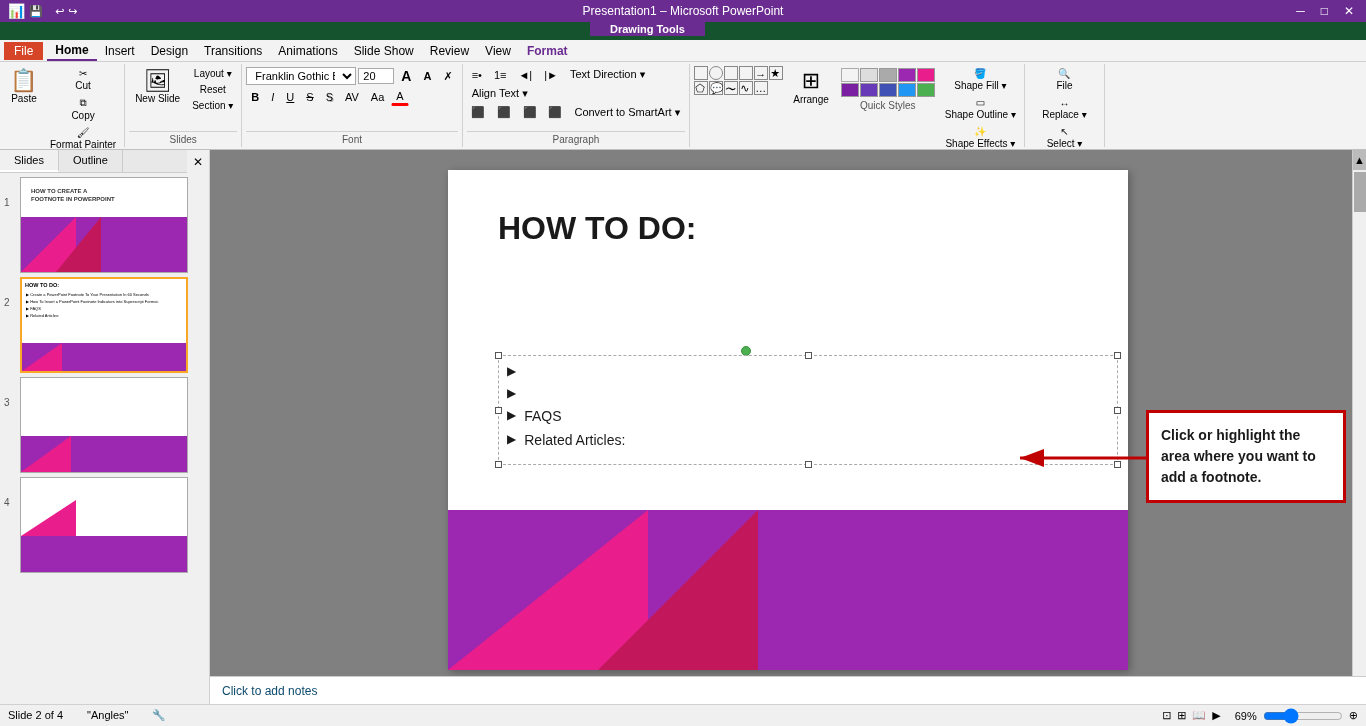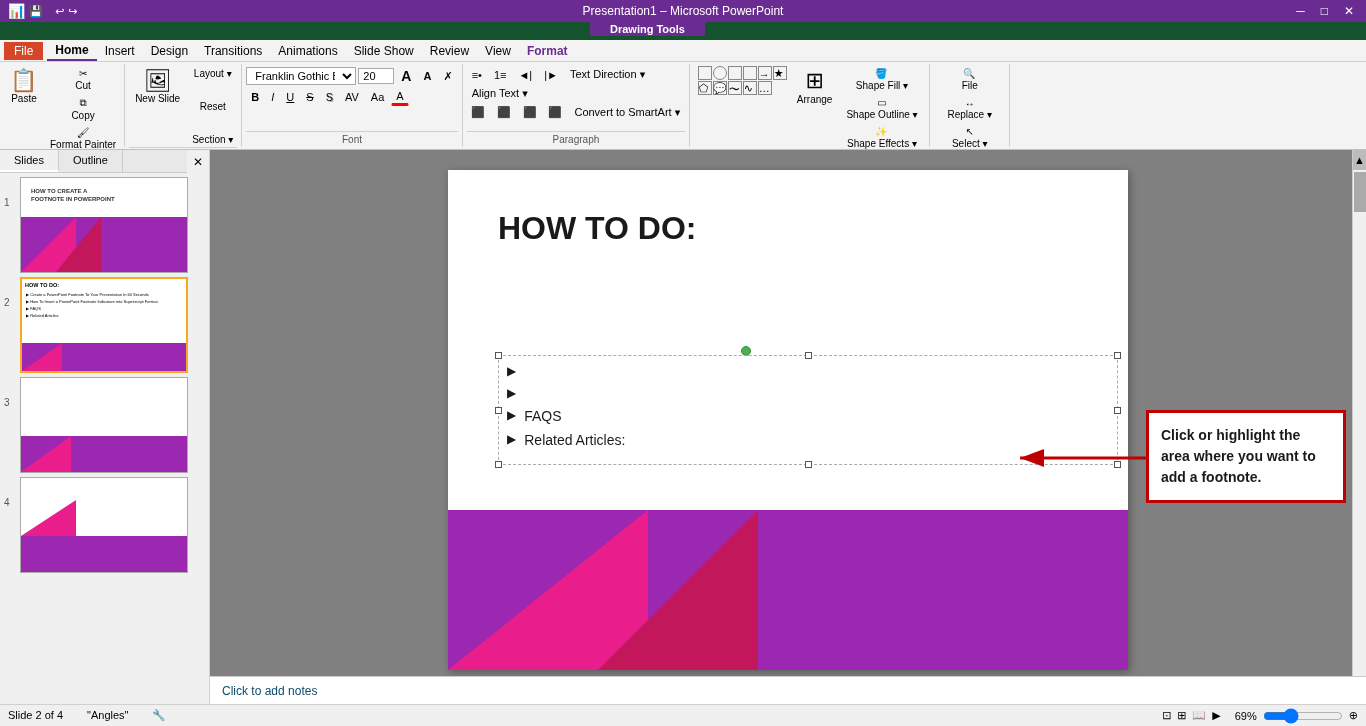--- a/index.html
+++ b/index.html
@@ -410,21 +410,21 @@
     </div>
     <div class="ribbon-group-label">Clipboard</div>
   </div>
 
   <div class="ribbon-group" style="min-width:80px;">
     <div class="ribbon-group-content">
       <div class="ribbon-btn large">
         <div class="icon">🖼</div>
         <div class="ribbon-btn-label">New Slide</div>
       </div>
-      <div style="display:flex;flex-direction:column;gap:18px;font-size:10px;">
+      <div style="display:flex;flex-direction:column;gap:1px;font-size:10px;">
         <div class="ribbon-btn">
             <span>Layout ▾</span>
           </div>
         <div class="ribbon-btn">
             <span>Reset</span>
           </div>
         <div class="ribbon-btn">
             <span>Section ▾</span>
           </div>
       </div>
@@ -499,20 +499,35 @@
           <div style="width:14px;height:14px;border:1px solid #888;cursor:pointer;">∿</div>
           <div style="width:14px;height:14px;border:1px solid #888;cursor:pointer;">…</div>
         </div>
       </div>
 
       <div class="arrange-btn">
         <div style="font-size:22px;">⊞</div>
         <div>Arrange</div>
       </div>
 
+      <div style="display:flex;flex-direction:column;align-items:center;">
+        <div class="qs-grid">
+          <div class="qs-item" style="background:none;border:1px solid #aaa;"></div>
+          <div class="qs-item" style="background:#ddd;"></div>
+          <div class="qs-item" style="background:#aaa;"></div>
+          <div class="qs-item" style="background:#9c27b0;"></div>
+          <div class="qs-item" style="background:#e91e8c;"></div>
+          <div class="qs-item" style="background:#7b1fa2;"></div>
+          <div class="qs-item" style="background:#673ab7;"></div>
+          <div class="qs-item" style="background:#3f51b5;"></div>
+          <div class="qs-item" style="background:#2196f3;"></div>
+          <div class="qs-item" style="background:#4caf50;"></div>
+        </div>
+        <div style="font-size:10px;color:#555;margin-top:1px;">Quick Styles</div>
+      </div>
 
       <div style="display:flex;flex-direction:column;gap:2px;">
         <div class="ribbon-btn">
           <span>🪣</span>
           <span>Shape Fill ▾</span>
         </div>
         <div class="ribbon-btn">
           <span>▭</span>
           <span>Shape Outline ▾</span>
         </div>

